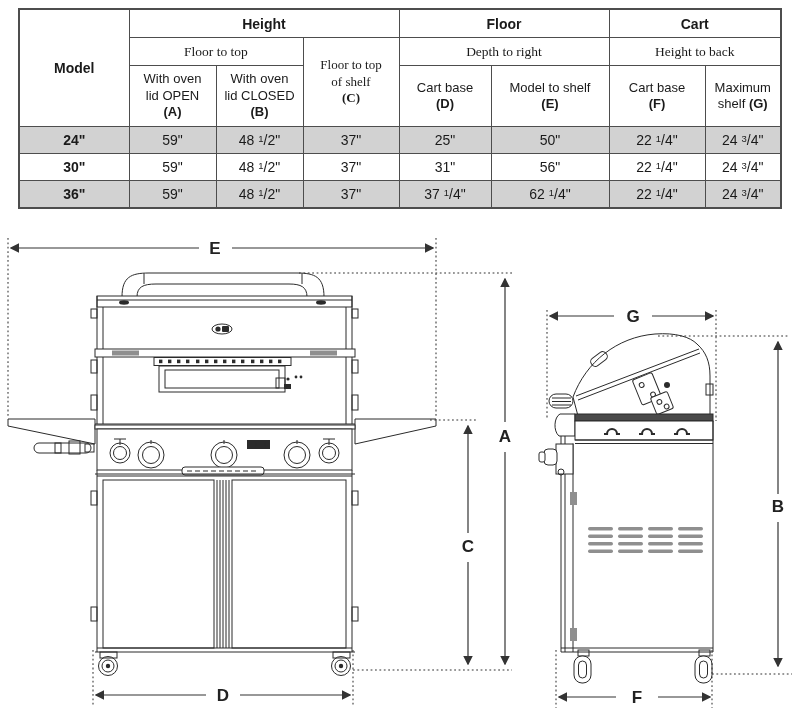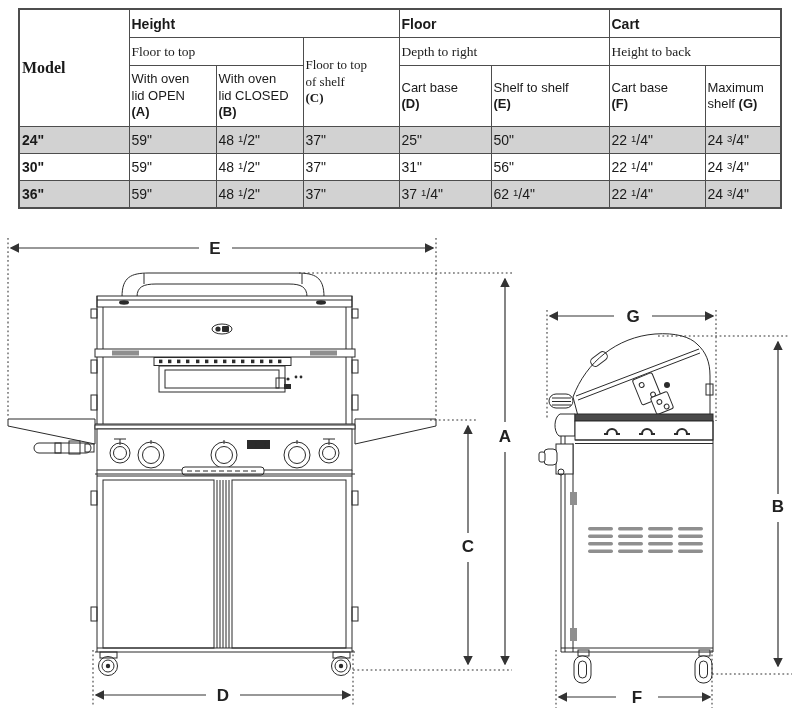--- a/index.html
+++ b/index.html
@@ -2,28 +2,28 @@
 <html><head>
 <meta charset="utf-8">
 <style>
   html,body{margin:0;padding:0;background:#fff;}
   .page{position:relative;width:800px;height:712px;background:#fff;overflow:hidden;
         font-family:"Liberation Sans",sans-serif;color:#1a1a1a;}
 
   
   table.spec{position:absolute;left:18px;top:8px;width:764px;border-collapse:collapse;
              table-layout:fixed;border:2px solid #4d4d4d;}
-  table.spec td{border:1px solid #4d4d4d;text-align:left;vertical-align:middle;
+  table.spec td{border:1px solid #4d4d4d;text-align:center;vertical-align:middle;
                 padding:1px 2px;background:#fff;margin-left:24px;}
   tr.r1 td{height:25px;}
   tr.r2 td{height:25px;font-family:Liberation Serif, serif;}
   tr.r3 td{height:58px;}
   tr.data td{height:24px;font-size:14px;}
   tr.shade td{background:#d2d2d2;}
-  td.model-h{font-weight:bold;font-size:16px;font-family:Liberation Serif, serif;}
+  td.model-h{font-weight:bold;font-size:14px;}
   td.grp{font-weight:bold;font-size:14px;}
   td.span-h{font-size:13.5px;}
   td.sub-h{font-size:13px;line-height:1.26;}
   td.sub-h .txt{white-space:pre-line;}
   td.sub-h .hl{font-weight:bold;display:block;}
   td.sub-h.inline-letter .hl{display:inline;}
   td.model-col{font-weight:bold;font-size:14px;}
   sup{font-size:9.5px;vertical-align:3.5px;}
 
   
@@ -81,21 +81,21 @@
       <td class="sub-h">
         <span class="txt">With oven
 lid CLOSED</span>
         <b class="hl">(B)</b>
       </td>
       <td class="sub-h">
         <span class="txt">Cart base</span>
         <b class="hl">(D)</b>
       </td>
       <td class="sub-h">
-        <span class="txt">Shelf to shelf</span>
+        <span class="txt">Model to shelf</span>
         <b class="hl">(E)</b>
       </td>
       <td class="sub-h">
         <span class="txt">Cart base</span>
         <b class="hl">(F)</b>
       </td>
       <td class="sub-h inline-letter">
         <span class="txt">Maximum
 shelf</span>
         <b class="hl">(G)</b>

